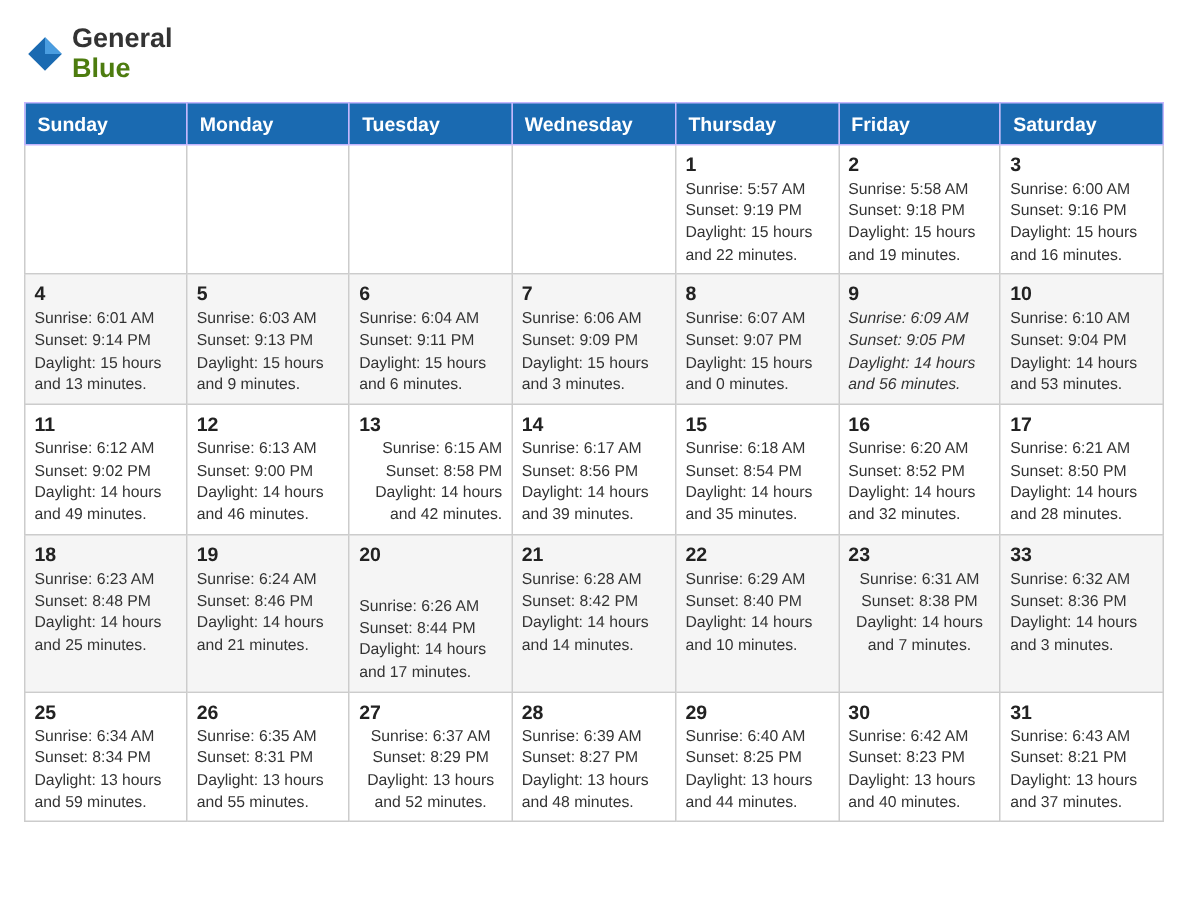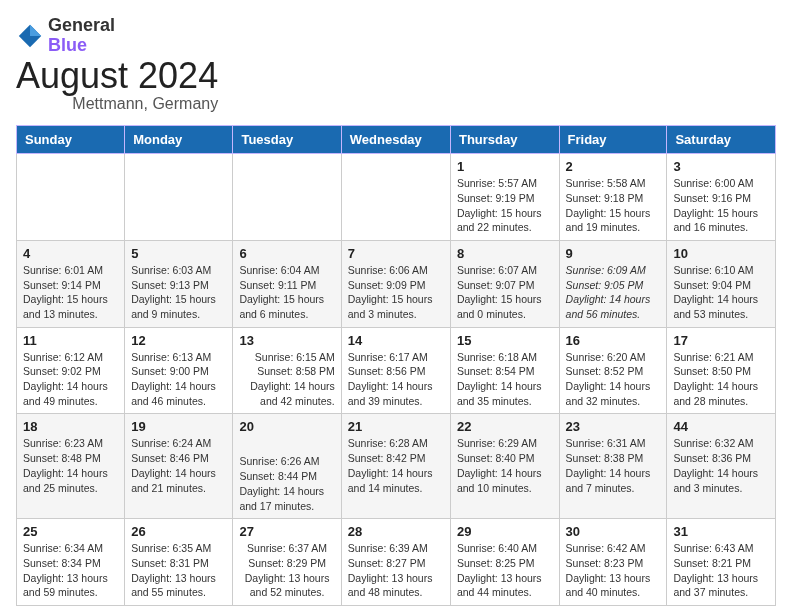--- a/index.html
+++ b/index.html
@@ -21,21 +21,21 @@
       display: flex;
       align-items: center;
       gap: 4px;
     }
     .logo-text {
       font-size: 18px;
       font-weight: bold;
       line-height: 1.1;
     }
     .logo-general { color: #333; }
-    .logo-blue { color: #8b5cf6; }
+    .logo-blue { color: #4d7c0f; }
     .logo-icon {
       width: 28px;
       height: 28px;
     }
     .title-block {
       text-align: right;
     }
     .main-title {
       font-size: 36px;
       font-weight: normal;
@@ -96,24 +96,20 @@
   <div class="logo">
     <svg class="logo-icon" viewBox="0 0 40 40">
       <polygon points="20,4 36,20 20,36 4,20" fill="#1a6ab1"></polygon>
       <polygon points="20,4 36,20 20,20" fill="#4a9de0"></polygon>
     </svg>
     <div class="logo-text">
       <span class="logo-general">General</span><br>
       <span class="logo-blue">Blue</span>
     </div>
   </div>
-  <div class="title-block">
-    <div class="main-title">August 2024</div>
-    <div class="subtitle">Mettmann, Germany</div>
-  </div>
 </div>
 
 <table class="calendar">
   <thead>
     <tr>
     <th>Sunday</th>
         <th>Monday</th>
         <th>Tuesday</th>
         <th>Wednesday</th>
         <th>Thursday</th>
@@ -282,27 +278,27 @@
         </td>
         <td>
           <span class="day-number">22</span>
           <div class="day-info" style="white-space: pre-line;">Sunrise: 6:29 AM
 Sunset: 8:40 PM
 Daylight: 14 hours
 and 10 minutes.</div>
         </td>
         <td>
           <span class="day-number">23</span>
-          <div class="day-info" style="white-space: pre-line;">Sunrise: 6:31 AM
+          <div class="day-info" style="white-space: pre-line; text-align: center;">Sunrise: 6:31 AM
 Sunset: 8:38 PM
 Daylight: 14 hours
 and 7 minutes.</div>
         </td>
         <td>
-          <span class="day-number">44</span>
+          <span class="day-number">33</span>
           <div class="day-info" style="white-space: pre-line;">Sunrise: 6:32 AM
 Sunset: 8:36 PM
 Daylight: 14 hours
 and 3 minutes.</div>
         </td>
       </tr>
       <tr>
         <td>
           <span class="day-number">25</span>
           <div class="day-info" style="white-space: pre-line;">Sunrise: 6:34 AM

